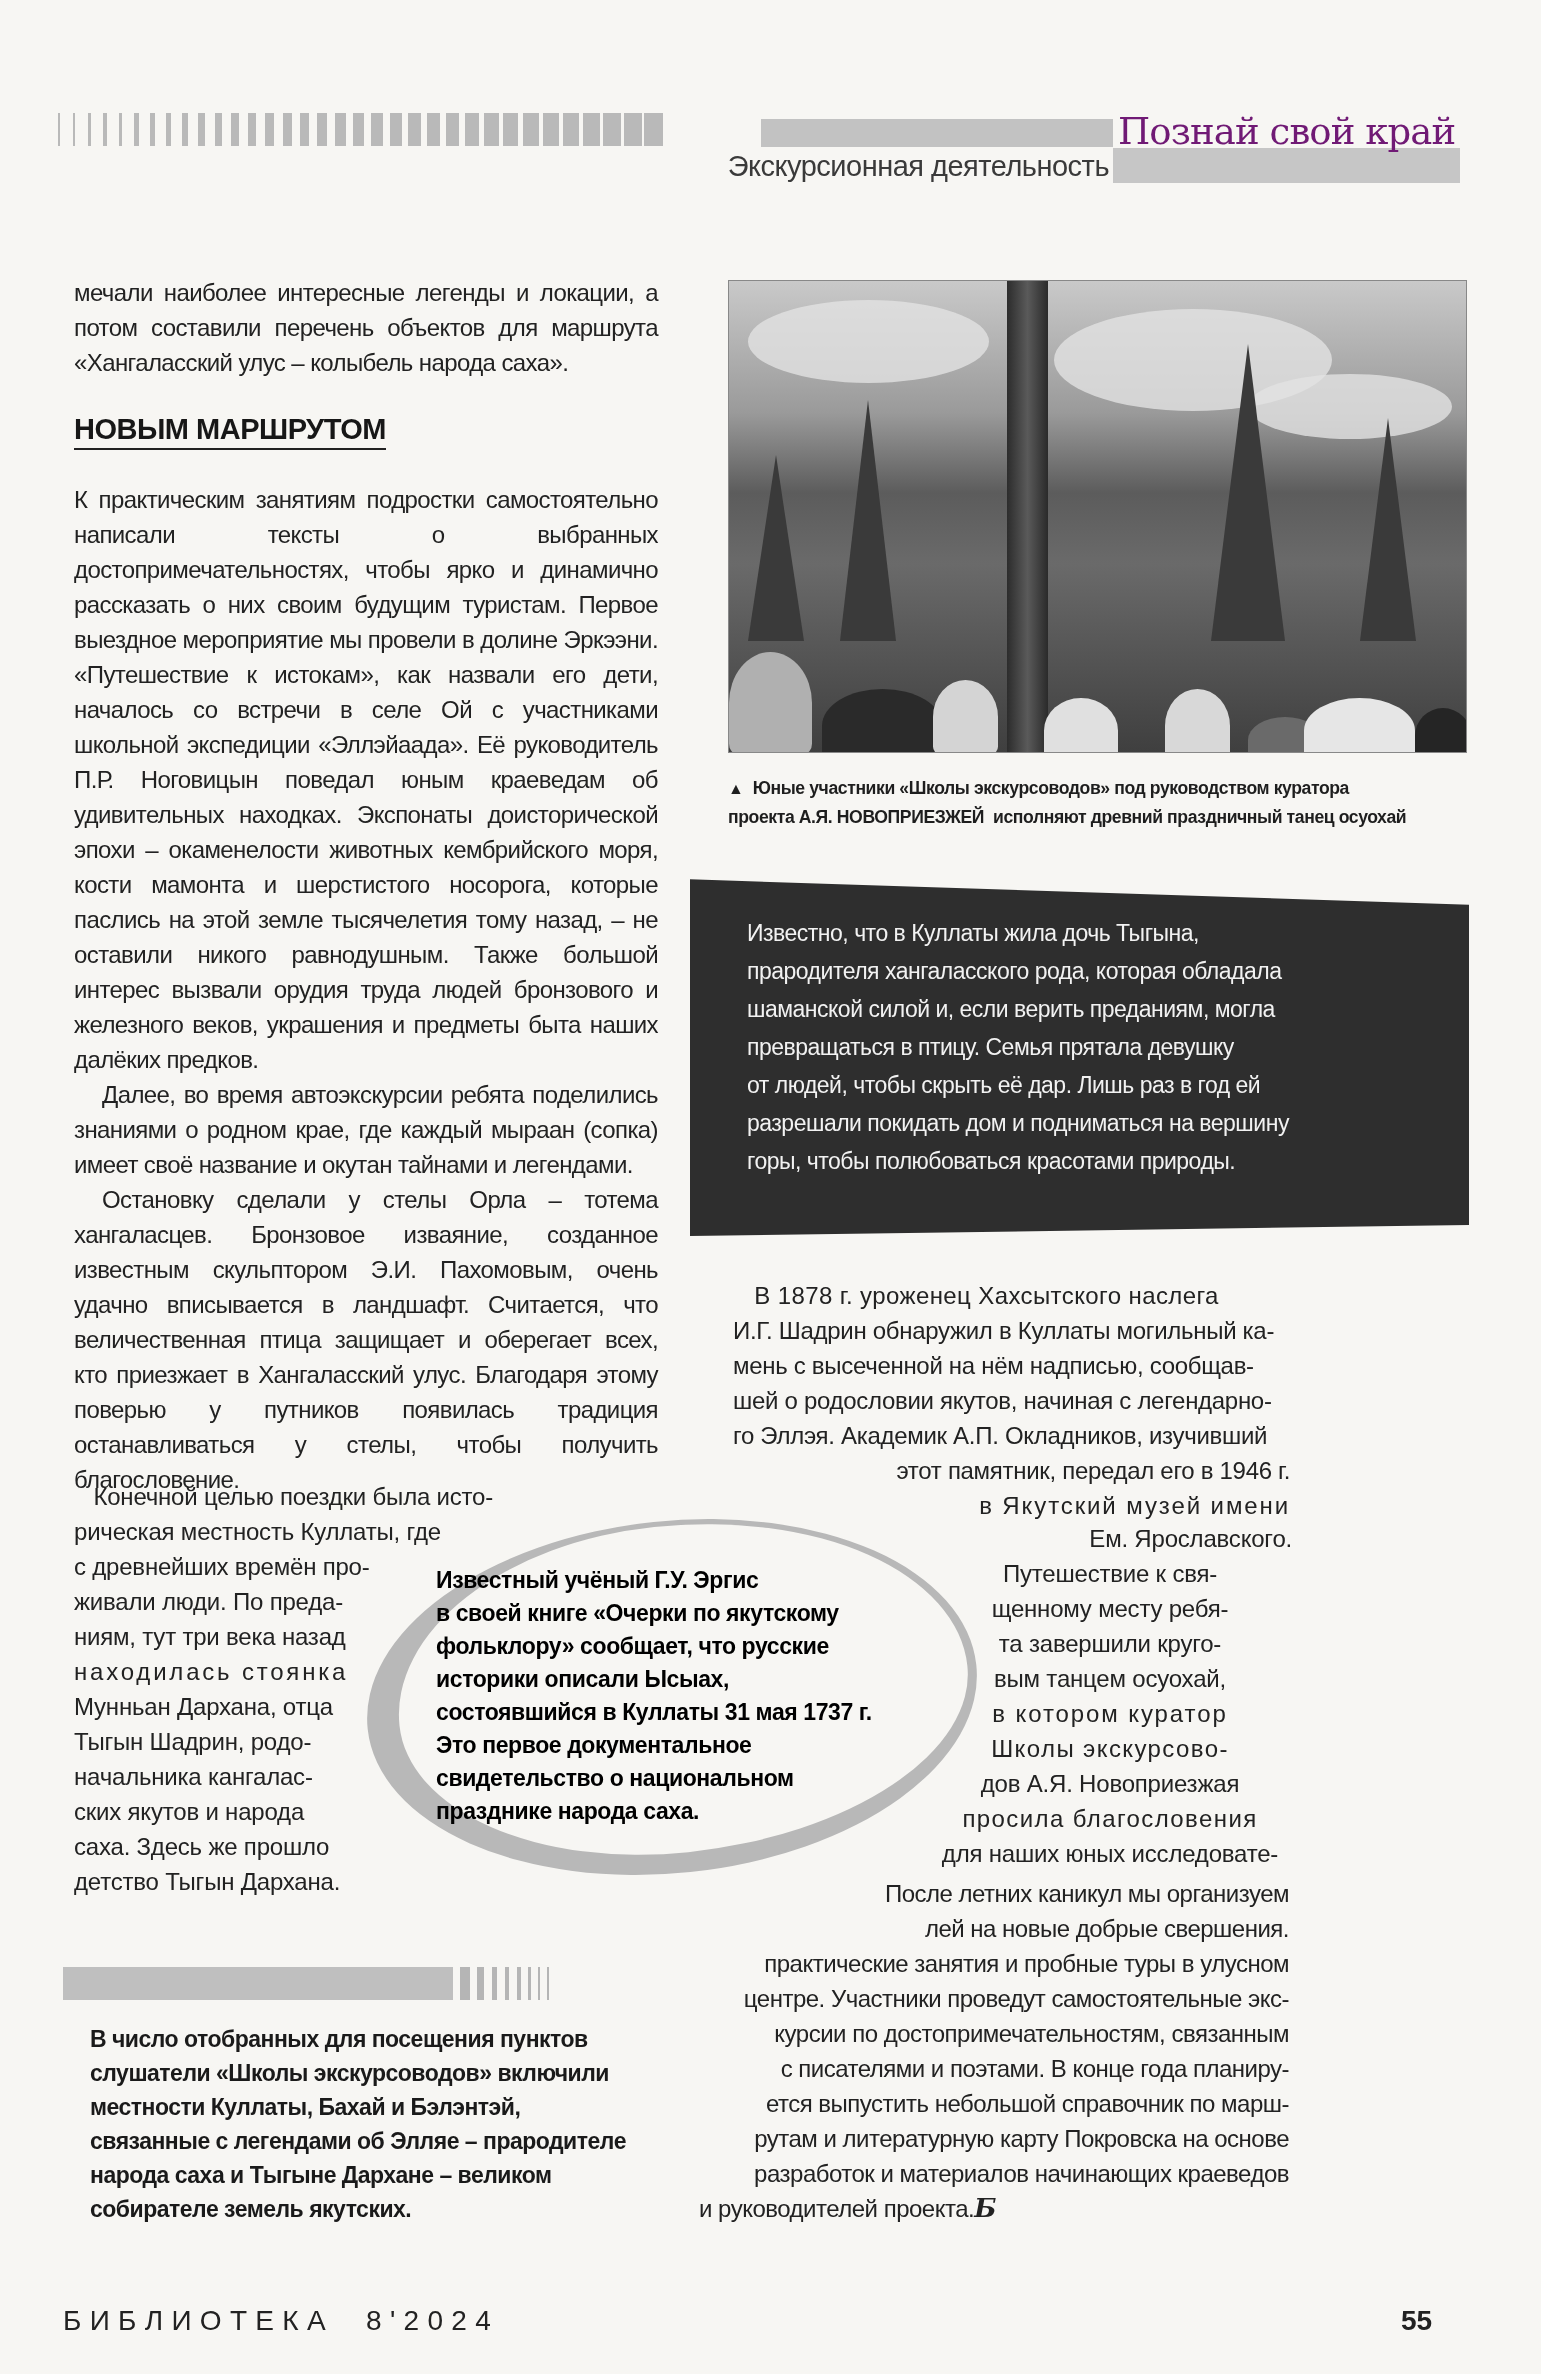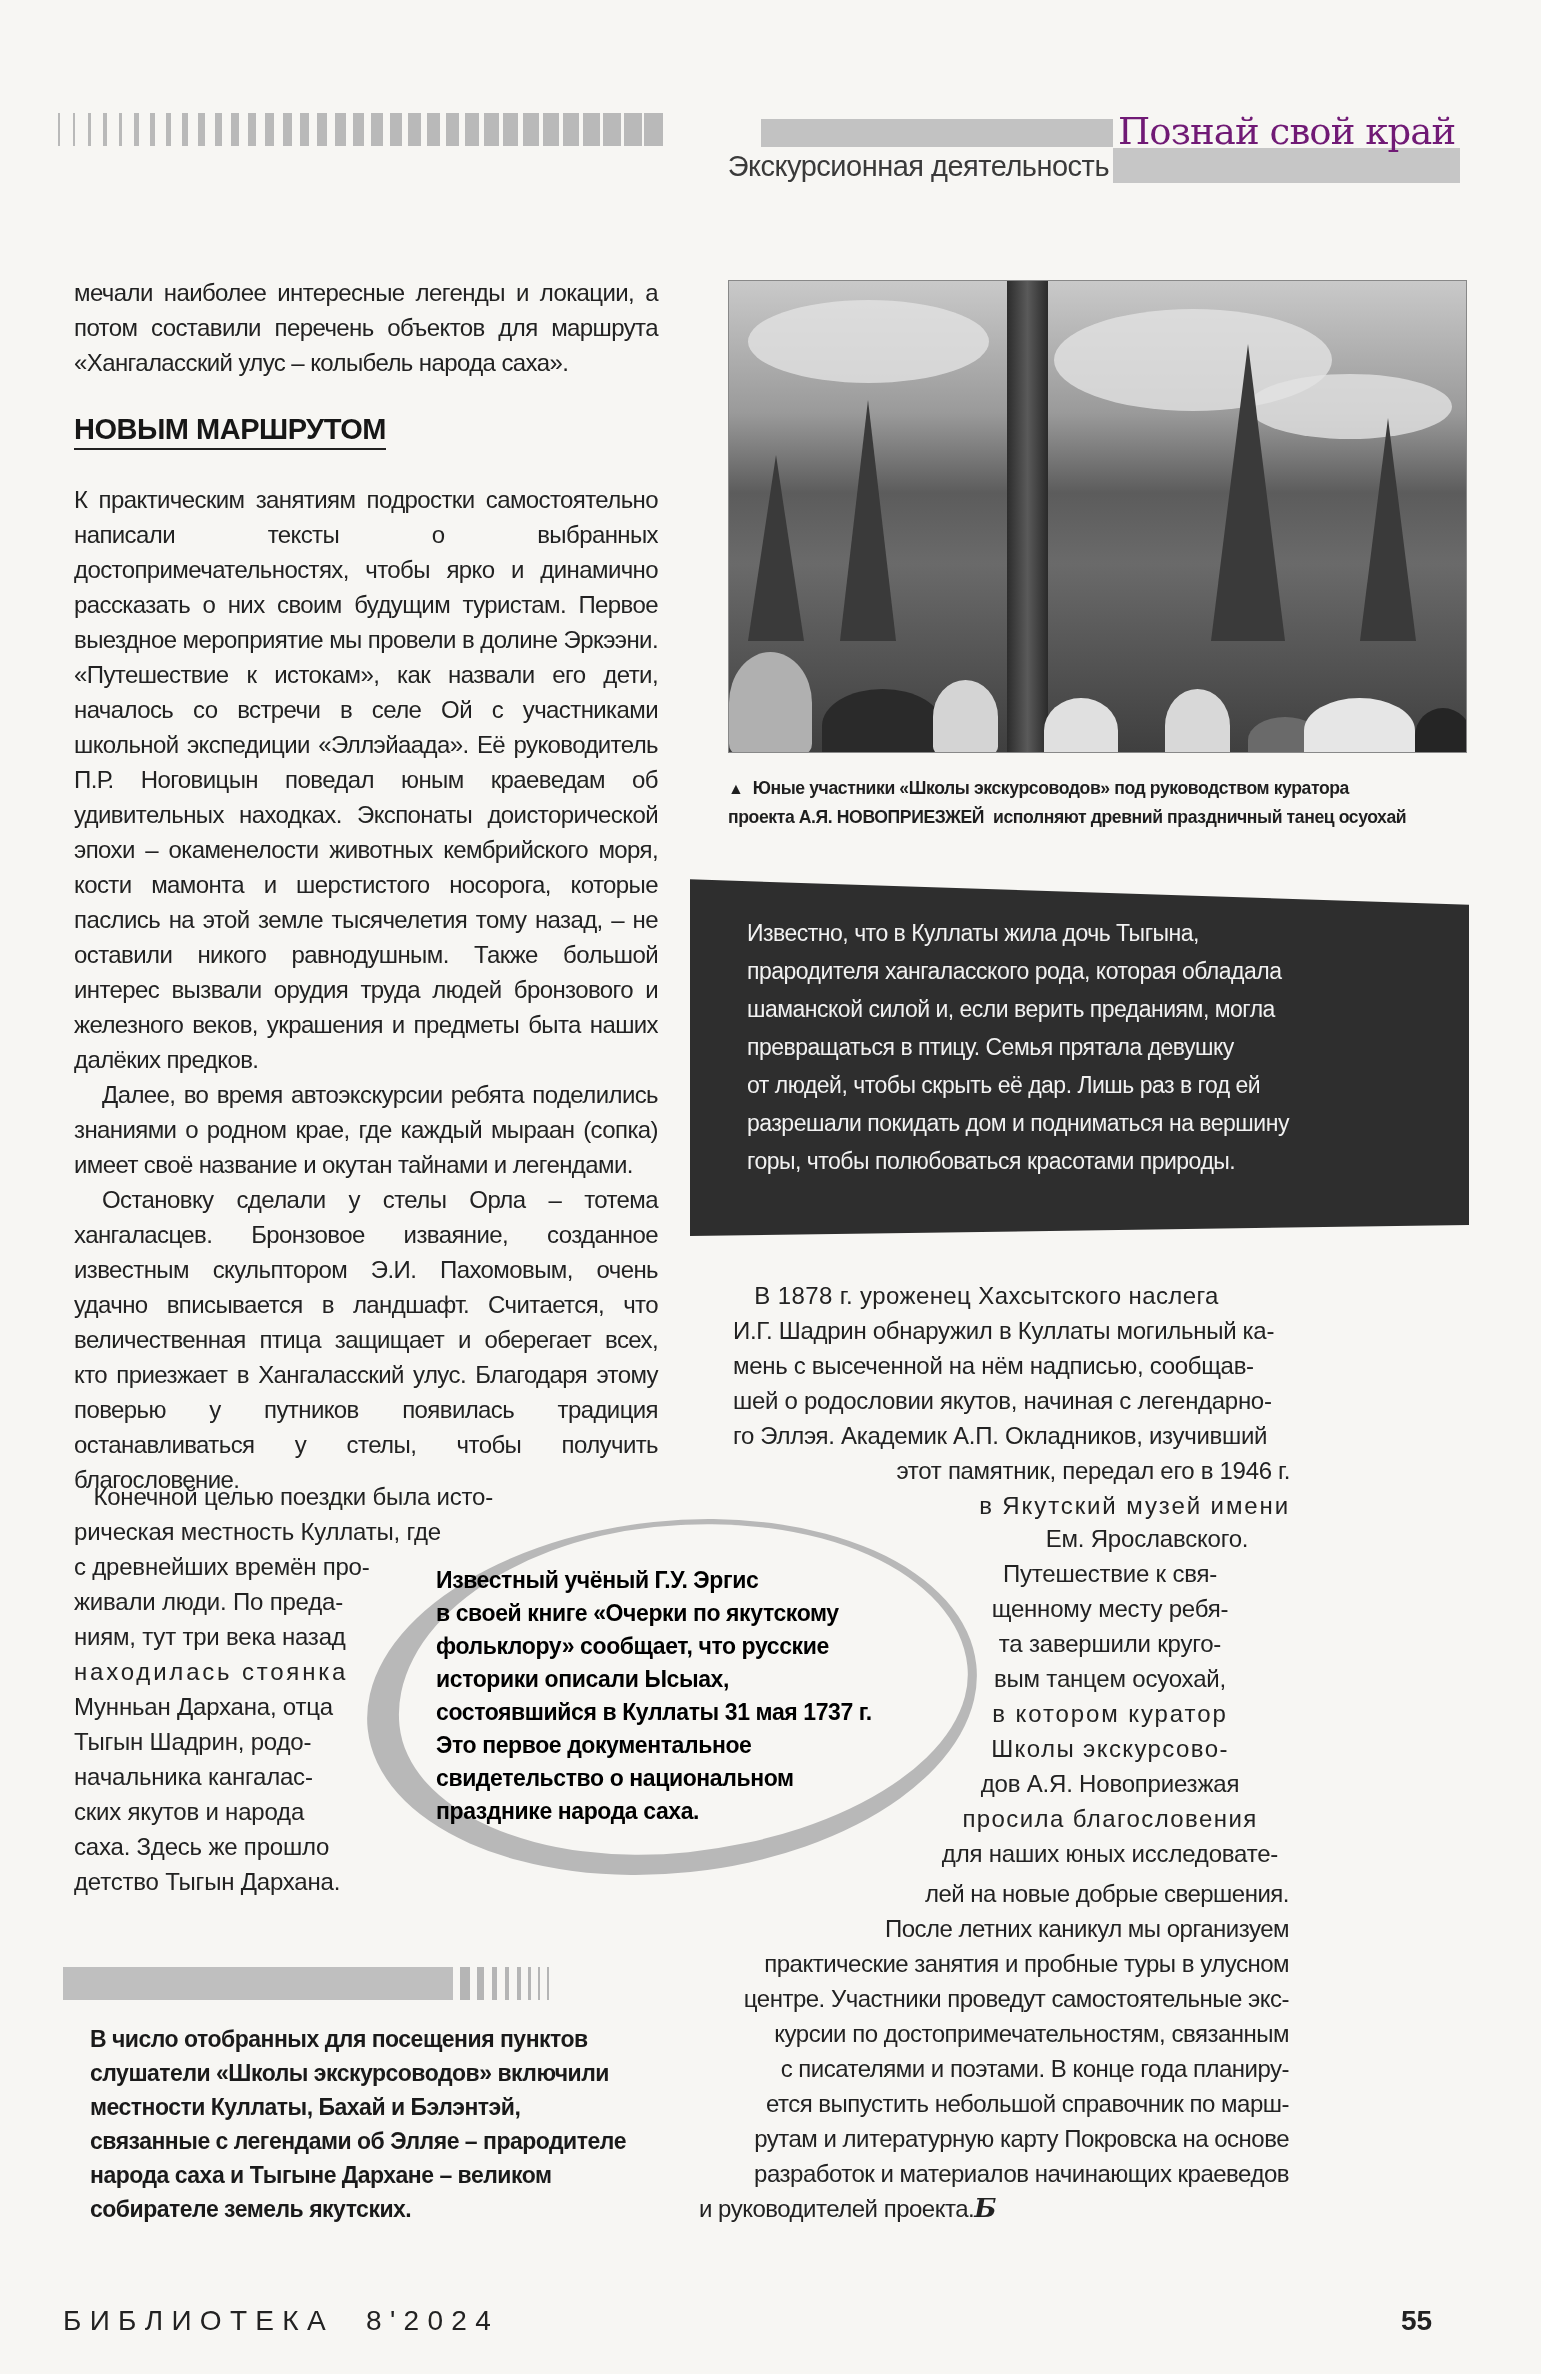--- a/index.html
+++ b/index.html
@@ -238,35 +238,35 @@
   <div>в своей книге «Очерки по якутскому</div>
   <div>фольклору» сообщает, что русские</div>
   <div>историки описали Ысыах,</div>
   <div>состоявшийся в Куллаты 31 мая 1737 г.</div>
   <div>Это первое документальное</div>
   <div>свидетельство о национальном</div>
   <div>празднике народа саха.</div>
 </div>
 
 <div class="abs right-wrap">
-  <div class="line" style="text-align:center;padding-left:74px">Ем. Ярославского.   </div>
+  <div class="line" style="text-align:right;padding-left:74px">Ем. Ярославского.   </div>
   <div class="line">Путешествие к свя-</div>
   <div class="line">щенному месту ребя-</div>
   <div class="line">та завершили круго-</div>
   <div class="line">вым танцем осуохай,</div>
   <div class="line" style="letter-spacing:1.9px">в котором куратор</div>
   <div class="line" style="letter-spacing:1.4px">Школы экскурсово-</div>
   <div class="line">дов А.Я. Новоприезжая</div>
   <div class="line" style="letter-spacing:1.4px">просила благословения</div>
   <div class="line">для наших юных исследовате-</div>
 </div>
 
 <div class="abs right-bottom">
+  <div class="line">После летних каникул мы организуем</div>
   <div class="line">лей на новые добрые свершения.</div>
-  <div class="line">После летних каникул мы организуем</div>
   <div class="line">практические занятия и пробные туры в улусном</div>
   <div class="line">центре. Участники проведут самостоятельные экс-</div>
   <div class="line">курсии по достопримечательностям, связанным</div>
   <div class="line">с писателями и поэтами. В конце года планиру-</div>
   <div class="line">ется выпустить небольшой справочник по марш-</div>
   <div class="line">рутам и литературную карту Покровска на основе</div>
   <div class="line">разработок и материалов начинающих краеведов</div>
   <div class="line" style="text-align:left;padding-left:13px">
     <span>и руководителей проекта.</span><span class="signature">Б</span>
   </div>

